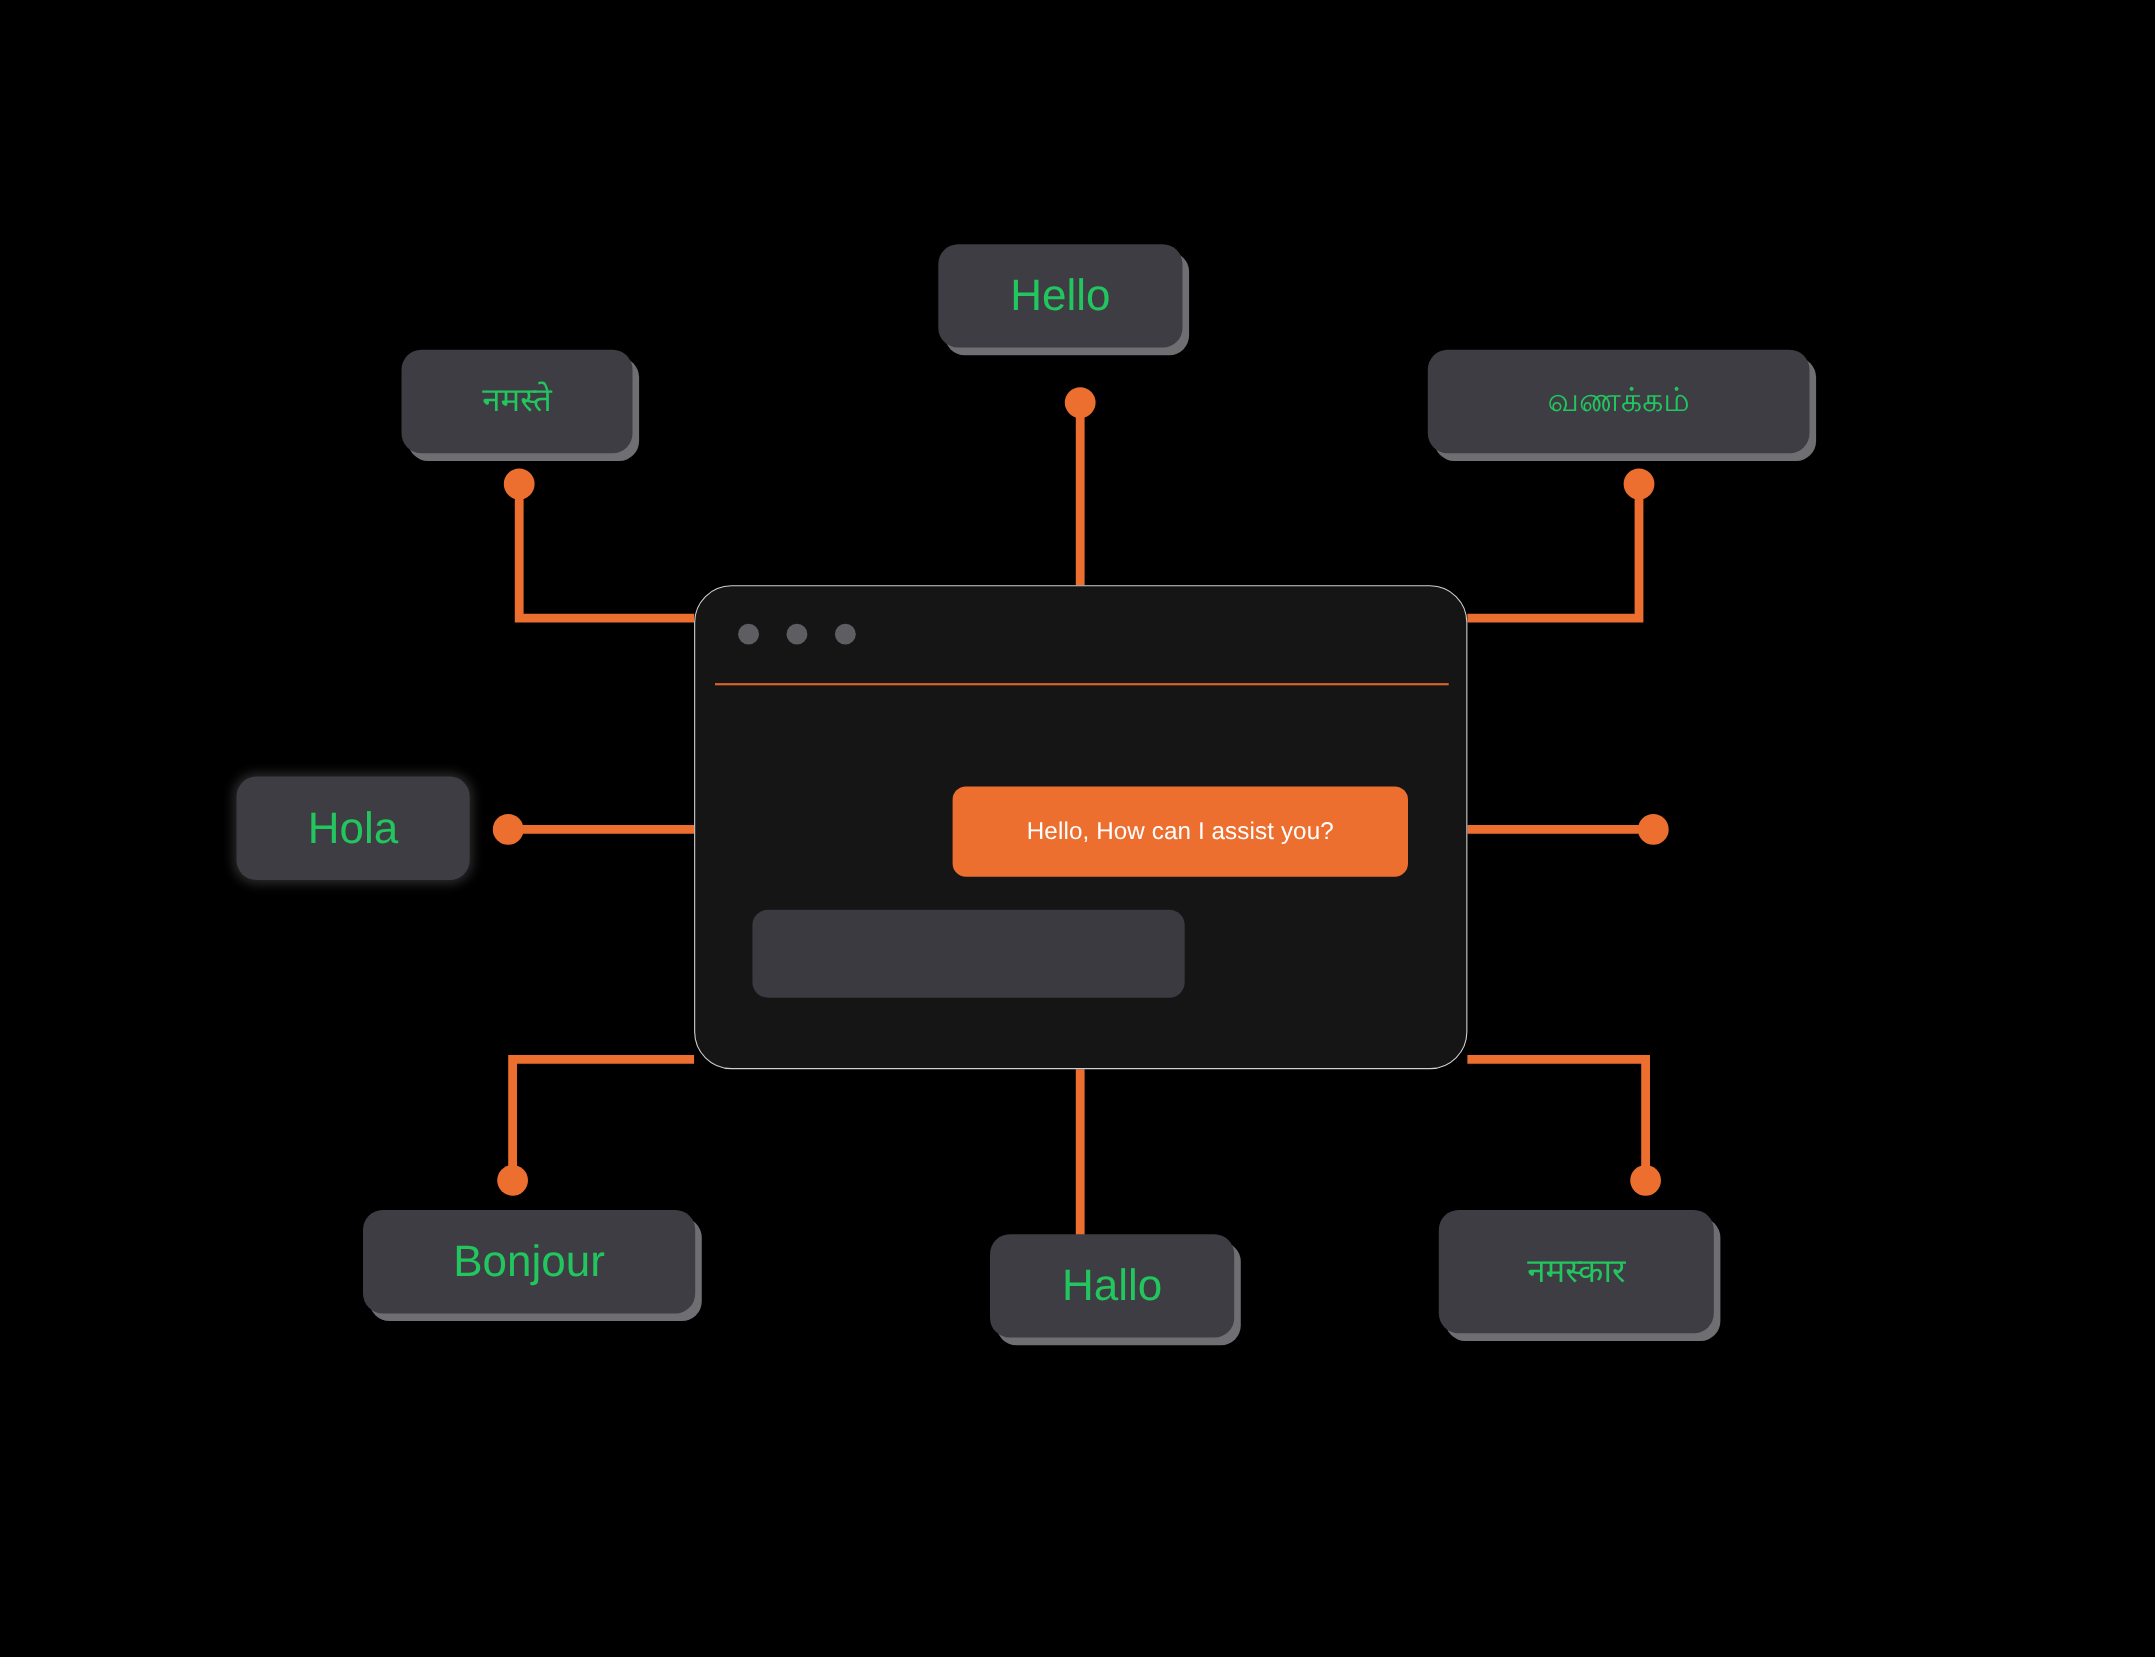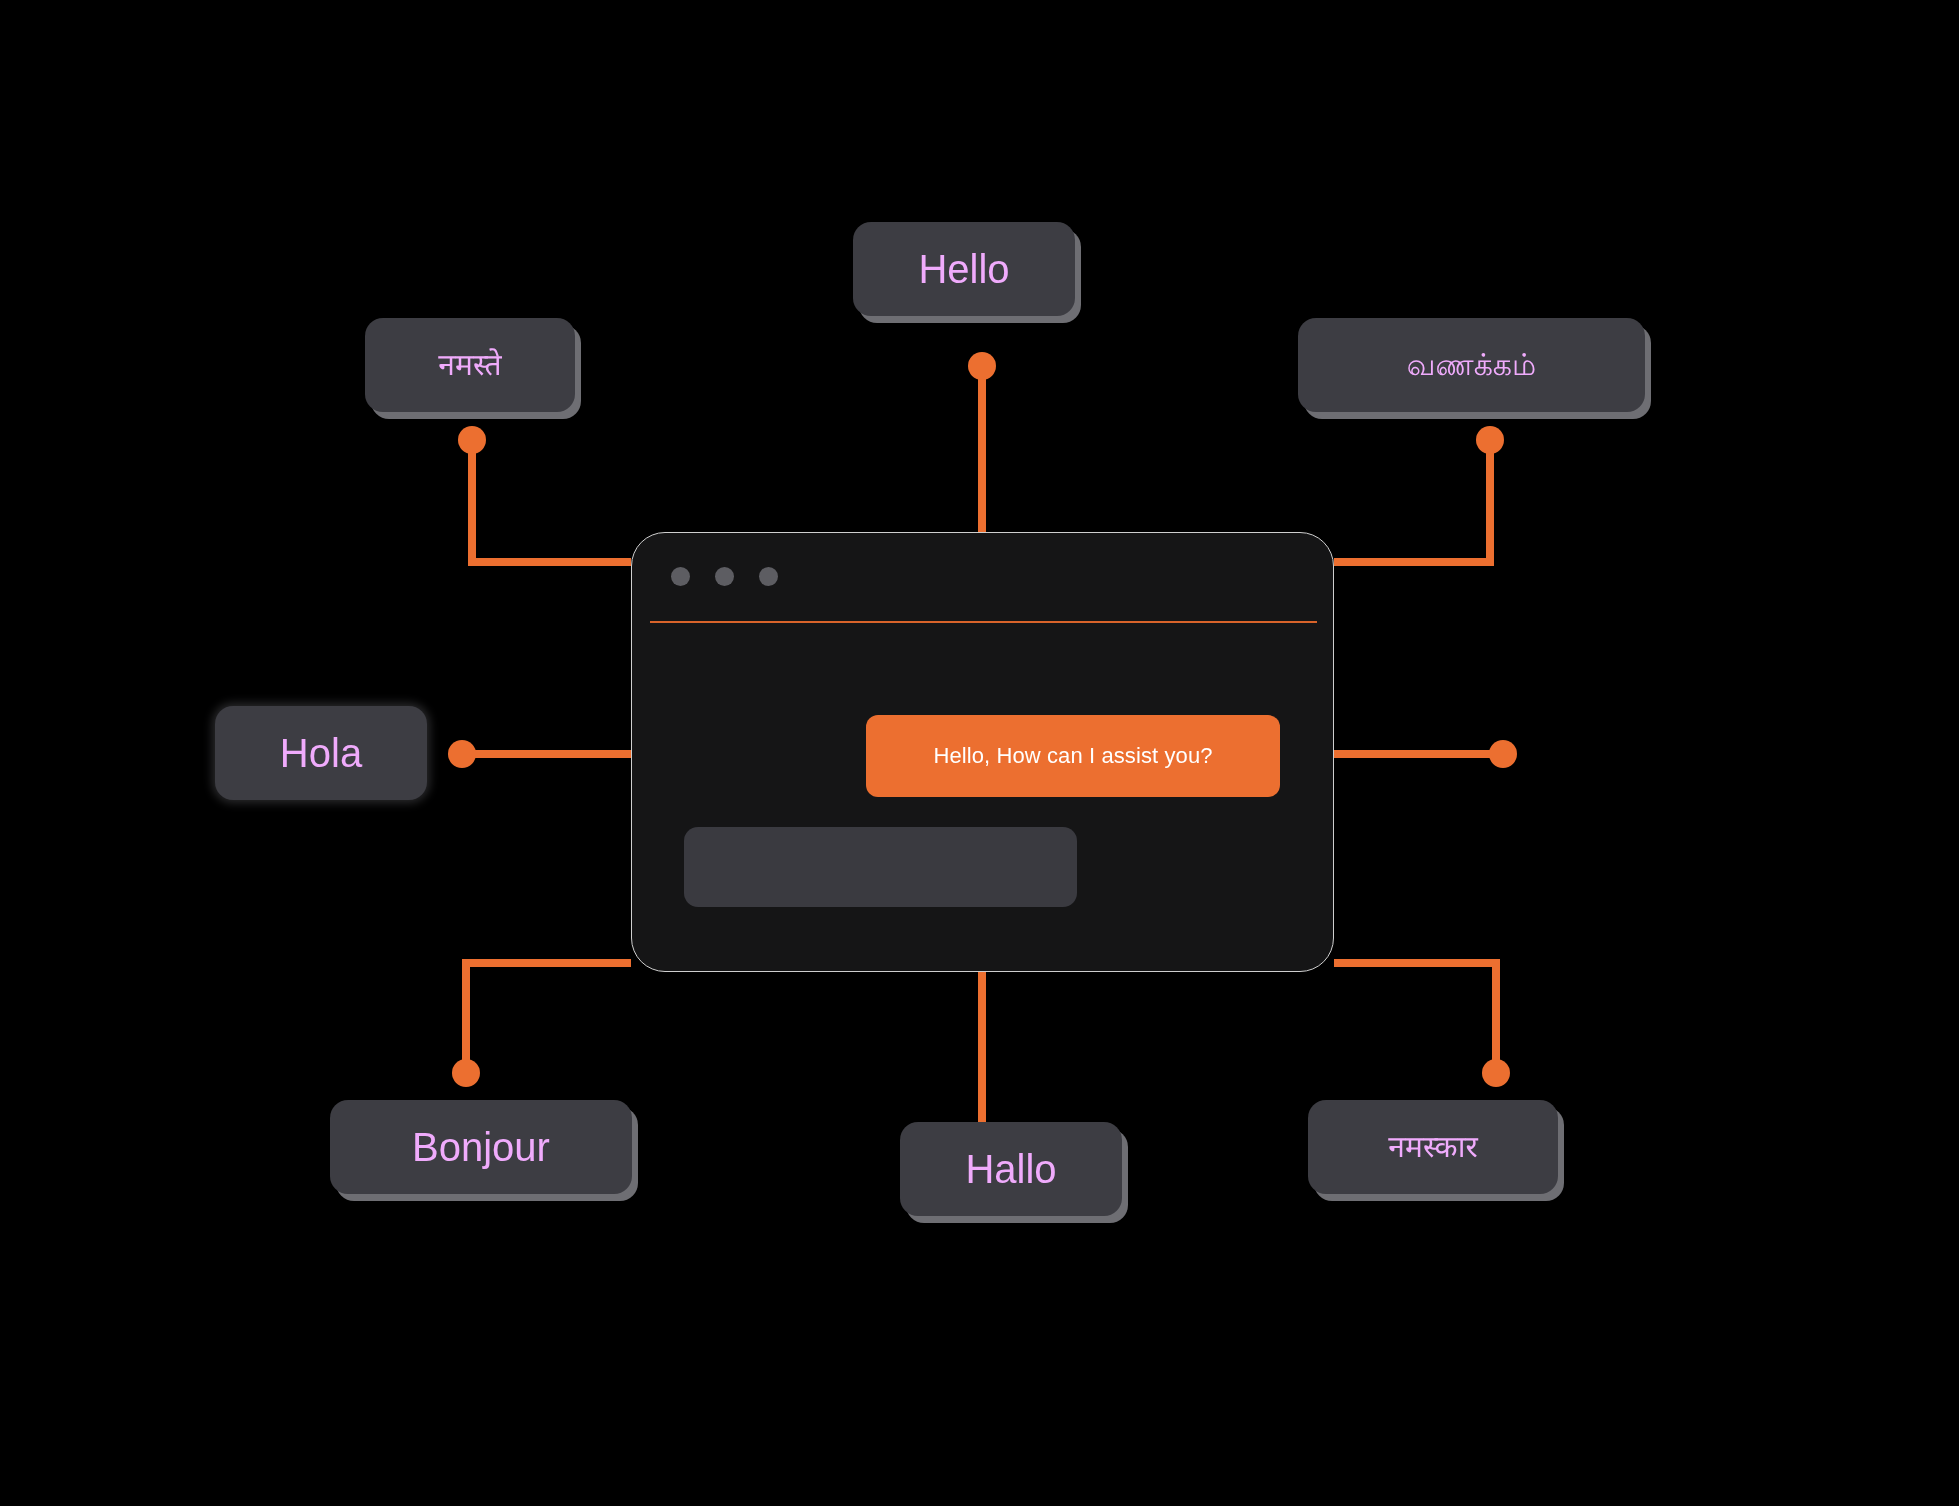--- a/index.html
+++ b/index.html
@@ -108,39 +108,39 @@
     background: #3d3d43;
     border-radius: 18px;
     box-shadow: 6px 7px 0 0 #6e6e73;
     display: flex;
     align-items: center;
     justify-content: center;
     box-sizing: border-box;
     padding: 0 22px;
   }
   .pill .ptext {
-    color: #f0abfc;
+    color: #22c55e;
     font-size: 40px;
     line-height: 1;
     white-space: nowrap;
   }
   .pill.soft {
     box-shadow: 0 0 10px 3px rgba(120,120,125,0.35);
   }
   .pill .ptext.indic {
     font-size: 30px;
   }
 
   #pill-hello    { left: 853px;  top: 222px;  width: 222px; height: 94px; }
   #pill-namaste  { left: 365px;  top: 318px;  width: 210px; height: 94px; }
   #pill-vanakkam { left: 1298px; top: 318px;  width: 347px; height: 94px; }
   #pill-hola     { left: 215px;  top: 706px;  width: 212px; height: 94px; }
   #pill-ciao     { left: 1520px; top: 706px;  width: 212px; height: 94px; }
   #pill-bonjour  { left: 330px;  top: 1100px; width: 302px; height: 94px; }
-  #pill-namaskar { left: 1308px; top: 1100px; width: 250px; height: 94px; }
+  #pill-namaskar { left: 1308px; top: 1100px; width: 250px; height: 112px; }
   #pill-hallo    { left: 865px;  top: 1122px; width: 222px; height: 94px; margin-left: 35px; }
 </style>
 </head>
 <body>
 
 <div id="stage">
 
   <svg id="connectors" viewBox="0 0 1959 1506" width="1959" height="1506" xmlns="http://www.w3.org/2000/svg">
     <g fill="none" stroke="#ec6f30" stroke-width="8" stroke-linecap="butt">
 

